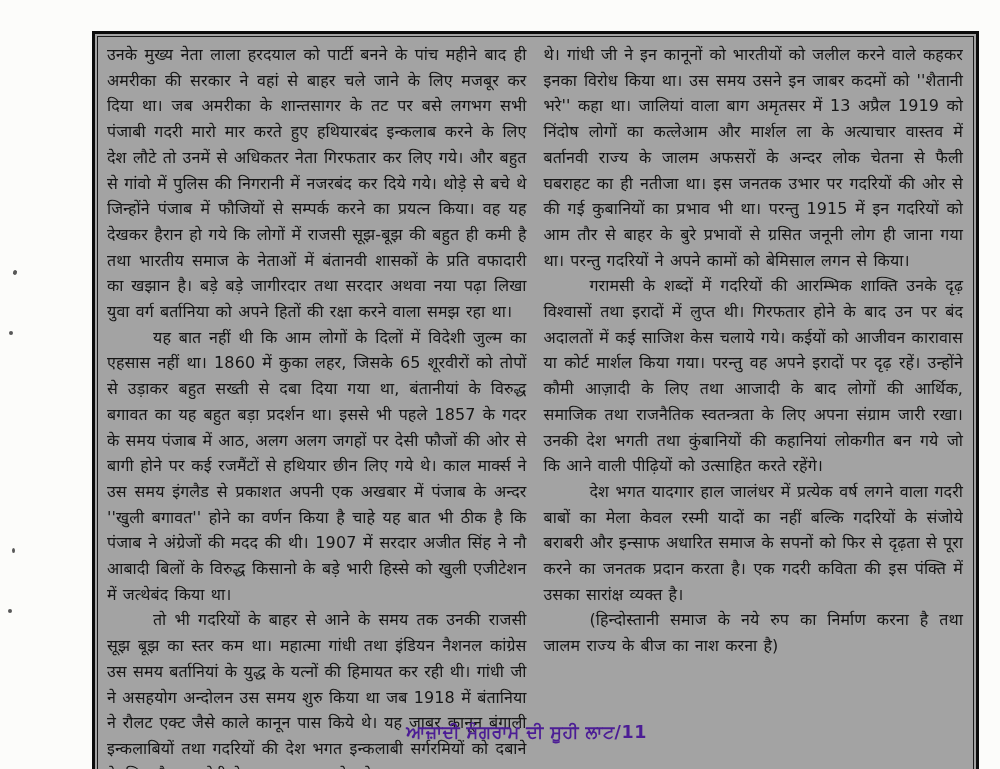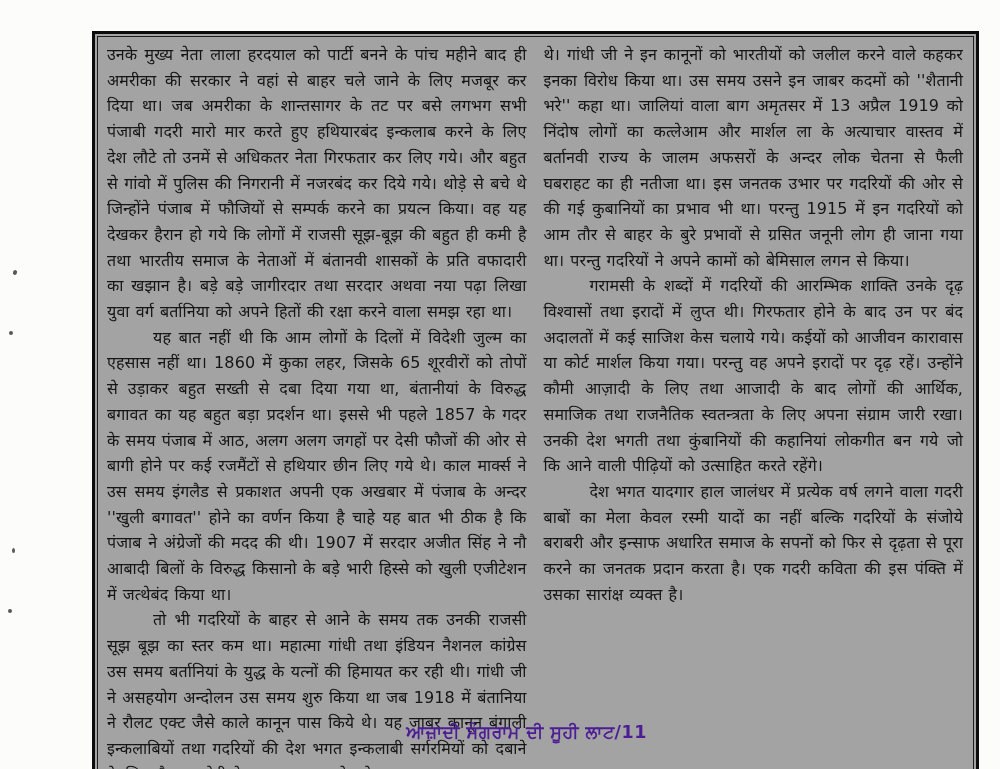--- a/index.html
+++ b/index.html
@@ -87,20 +87,21 @@
   <div class="page-frame-inner">
     <div class="text-column">
         <p class="continuation">उनके मुख्य नेता लाला हरदयाल को पार्टी बनने के पांच महीने बाद ही अमरीका की सरकार ने वहां से बाहर चले जाने के लिए मजबूर कर दिया था। जब अमरीका के शान्तसागर के तट पर बसे लगभग सभी पंजाबी गदरी मारो मार करते हुए हथियारबंद इन्कलाब करने के लिए देश लौटे तो उनमें से अधिकतर नेता गिरफतार कर लिए गये। और बहुत से गांवो में पुलिस की निगरानी में नजरबंद कर दिये गये। थोड़े से बचे थे जिन्होंने पंजाब में फौजियों से सम्पर्क करने का प्रयत्न किया। वह यह देखकर हैरान हो गये कि लोगों में राजसी सूझ-बूझ की बहुत ही कमी है तथा भारतीय समाज के नेताओं में बंतानवी शासकों के प्रति वफादारी का खझान है। बड़े बड़े जागीरदार तथा सरदार अथवा नया पढ़ा लिखा युवा वर्ग बर्तानिया को अपने हितों की रक्षा करने वाला समझ रहा था।</p>
         <p class="indented">यह बात नहीं थी कि आम लोगों के दिलों में विदेशी जुल्म का एहसास नहीं था। 1860 में कुका लहर, जिसके 65 शूरवीरों को तोपों से उड़ाकर बहुत सख्ती से दबा दिया गया था, बंतानीयां के विरुद्ध बगावत का यह बहुत बड़ा प्रदर्शन था। इससे भी पहले 1857 के गदर के समय पंजाब में आठ, अलग अलग जगहों पर देसी फौजों की ओर से बागी होने पर कई रजमैंटों से हथियार छीन लिए गये थे। काल मार्क्स ने उस समय इंगलैड से प्रकाशत अपनी एक अखबार में पंजाब के अन्दर ''खुली बगावत'' होने का वर्णन किया है चाहे यह बात भी ठीक है कि पंजाब ने अंग्रेजों की मदद की थी। 1907 में सरदार अजीत सिंह ने नौ आबादी बिलों के विरुद्ध किसानो के बड़े भारी हिस्से को खुली एजीटेशन में जत्थेबंद किया था।</p>
         <p class="indented">तो भी गदरियों के बाहर से आने के समय तक उनकी राजसी सूझ बूझ का स्तर कम था। महात्मा गांधी तथा इंडियन नैशनल कांग्रेस उस समय बर्तानियां के युद्ध के यत्नों की हिमायत कर रही थी। गांधी जी ने असहयोग अन्दोलन उस समय शुरु किया था जब 1918 में बंतानिया ने रौलट एक्ट जैसे काले कानून पास किये थे। यह जाबर कानून बंगाली इन्कलाबियों तथा गदरियों की देश भगत इन्कलाबी सर्गरमियों को दबाने के लिए रौलट कमेटी के सुझाव पर बनाये गये</p>
       </div>
     <div class="text-column">
         <p class="continuation">थे। गांधी जी ने इन कानूनों को भारतीयों को जलील करने वाले कहकर इनका विरोध किया था। उस समय उसने इन जाबर कदमों को ''शैतानी भरे'' कहा था। जालियां वाला बाग अमृतसर में 13 अप्रैल 1919 को निंदोष लोगों का कत्लेआम और मार्शल ला के अत्याचार वास्तव में बर्तानवी राज्य के जालम अफसरों के अन्दर लोक चेतना से फैली घबराहट का ही नतीजा था। इस जनतक उभार पर गदरियों की ओर से की गई कुबानियों का प्रभाव भी था। परन्तु 1915 में इन गदरियों को आम तौर से बाहर के बुरे प्रभावों से ग्रसित जनूनी लोग ही जाना गया था। परन्तु गदरियों ने अपने कामों को बेमिसाल लगन से किया।</p>
         <p class="indented">गरामसी के शब्दों में गदरियों की आरम्भिक शाक्ति उनके दृढ़ विश्वासों तथा इरादों में लुप्त थी। गिरफतार होने के बाद उन पर बंद अदालतों में कई साजिश केस चलाये गये। कईयों को आजीवन कारावास या कोर्ट मार्शल किया गया। परन्तु वह अपने इरादों पर दृढ़ रहें। उन्होंने कौमी आज़ादी के लिए तथा आजादी के बाद लोगों की आर्थिक, समाजिक तथा राजनैतिक स्वतन्त्रता के लिए अपना संग्राम जारी रखा। उनकी देश भगती तथा कुंबानियों की कहानियां लोकगीत बन गये जो कि आने वाली पीढ़ियों को उत्साहित करते रहेंगे।</p>
         <p class="indented">देश भगत यादगार हाल जालंधर में प्रत्येक वर्ष लगने वाला गदरी बाबों का मेला केवल रस्मी यादों का नहीं बल्कि गदरियों के संजोये बराबरी और इन्साफ अधारित समाज के सपनों को फिर से दृढ़ता से पूरा करने का जनतक प्रदान करता है। एक गदरी कविता की इस पंक्ति में उसका सारांक्ष व्यक्त है।</p>
+        <p class="indented">(हिन्दोस्तानी समाज के नये रुप का निर्माण करना है तथा जालम राज्य के बीज का नाश करना है)</p>
       </div>
   </div>
 </div>
 
 <div class="page-footer-caption">ਆਜ਼ਾਦੀ ਸੰਗਰਾਮ ਦੀ ਸੂਹੀ ਲਾਟ/11</div>
 
 <div class="ink-speck speck-1"></div>
 <div class="ink-speck speck-2"></div>
 <div class="ink-speck speck-3"></div>
 <div class="ink-speck speck-4"></div>

